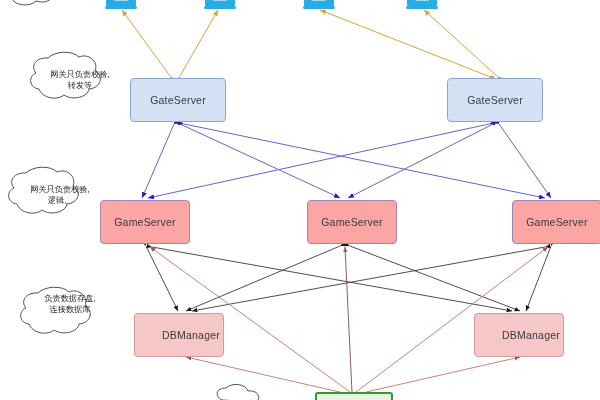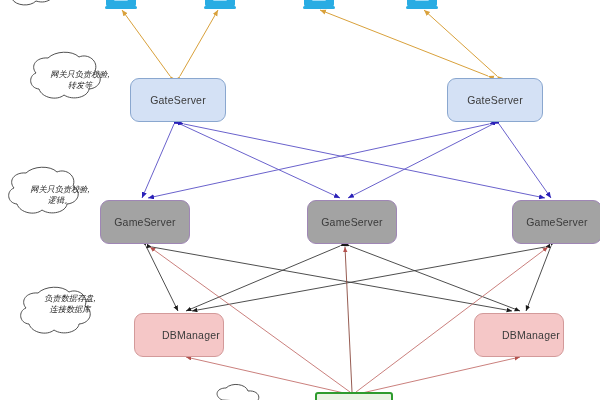--- a/index.html
+++ b/index.html
@@ -4,32 +4,32 @@
 <style>
   html,body{margin:0;padding:0;}
   body{
     width:600px;height:400px;overflow:hidden;position:relative;
     background:#ffffff;
     font-family:"Liberation Sans","DejaVu Sans",sans-serif;
   }
   #diagram{position:absolute;inset:0;width:600px;height:400px;}
 
   .node{position:absolute;box-sizing:border-box;display:flex;align-items:center;
-        justify-content:center;text-align:center;border-radius:9px;
+        justify-content:center;text-align:center;border-radius:4px;
         font-size:10.5px;color:#3a3a3a;letter-spacing:.2px;}
   .gate{background:#d4e1f5;border:1.1px solid #8aa7cf;}
-  .game{background:#a3a3a3;border:1.1px solid #9f86b5;}
+  .game{background:#fca5a5;border:1.1px solid #9f86b5;}
   .dbm {background:#f5c7c7;border:1.1px solid #d39a9a;padding-left:24px;}
   .center-node{background:#e9f3e3;border:2.2px solid #2e9b2e;border-radius:3px;}
 
   .client{position:absolute;}
 
   .cloud-label{position:absolute;display:flex;align-items:center;justify-content:center;
      text-align:center;font-size:8.2px;line-height:1.35;color:#1d1d1d;
-     white-space:pre-line;pointer-events:none;font-style:italic;}
+     white-space:pre-line;pointer-events:none;}
 </style>
 </head>
 <body>
 
 <svg id="diagram" viewBox="0 0 600 400">
   <defs>
     <marker id="ah-orange" markerWidth="7" markerHeight="7" refX="6" refY="2.6" orient="auto">
       <path d="M0,0 L6,2.6 L0,5.2 z" fill="#d9a13b"></path>
     </marker>
     <marker id="ah-blue" markerWidth="7" markerHeight="7" refX="6" refY="2.6" orient="auto">

